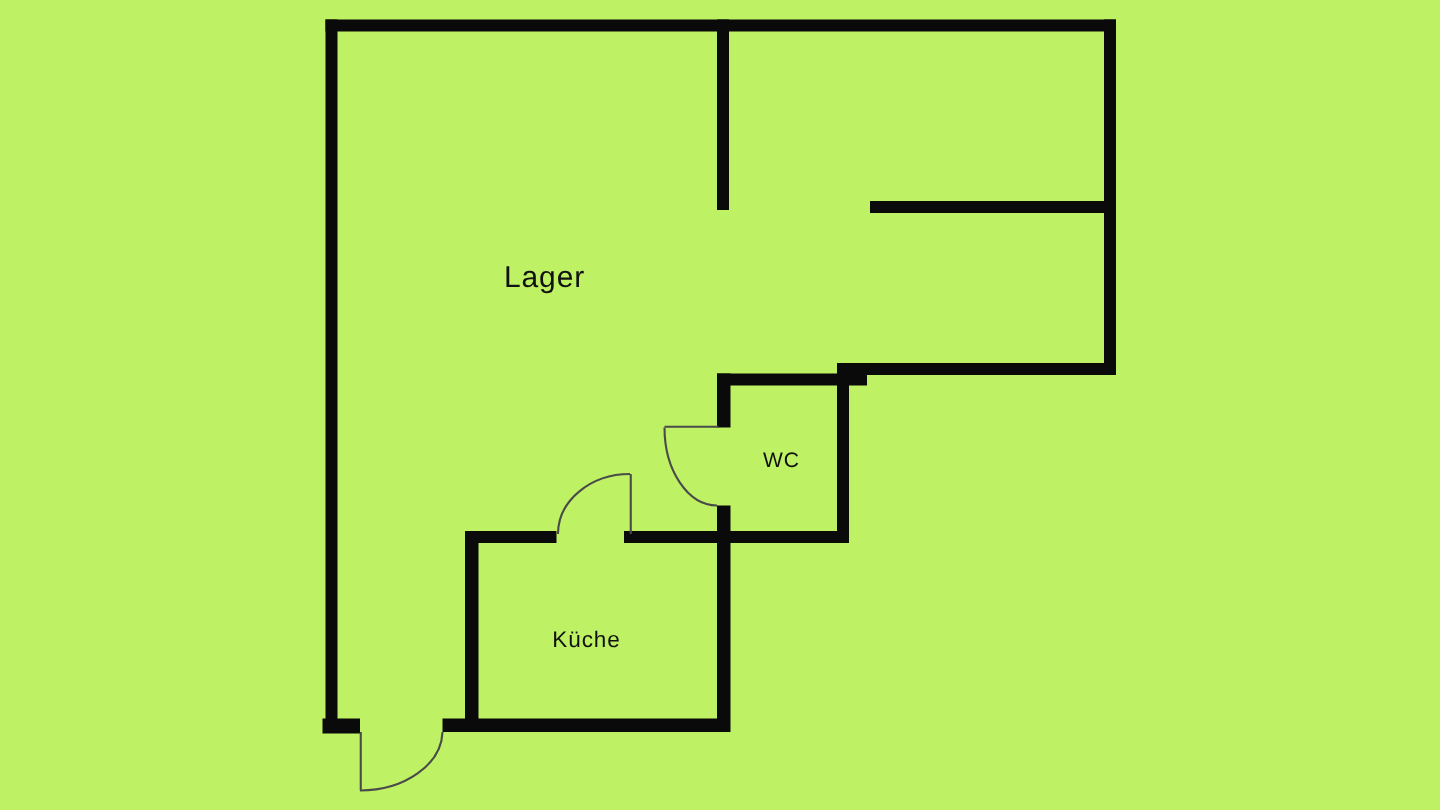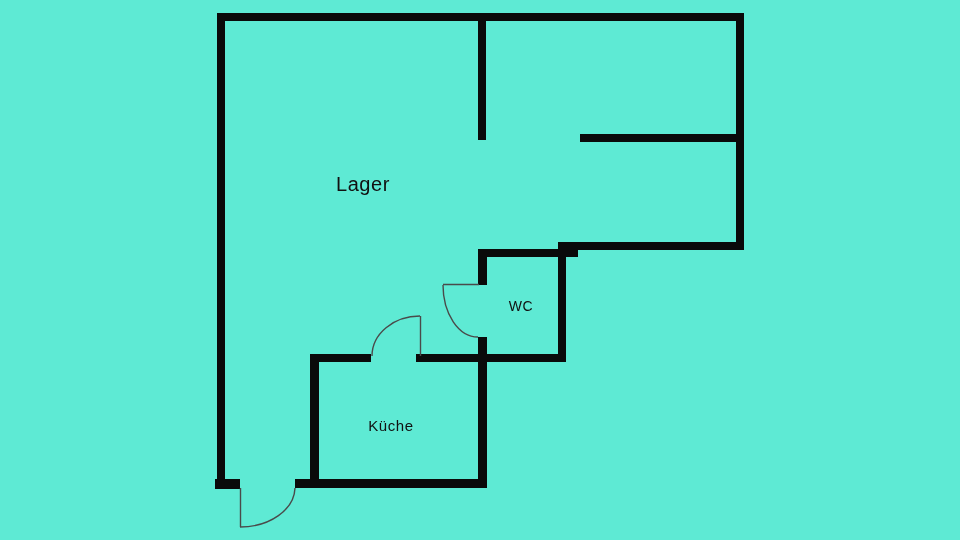--- a/index.html
+++ b/index.html
@@ -8,21 +8,21 @@
     width: 960px;
     height: 540px;
     background: #ffffff;
     overflow: hidden;
     font-family: "Liberation Sans", "DejaVu Sans", sans-serif;
   }
   .plan-stage {
     position: relative;
     width: 960px;
     height: 540px;
-    background: #5eead4;
+    background: #bef264;
   }
   svg { display: block; }
   .wall {
     fill: #0a0a0a;
     stroke: none;
   }
   .door-line {
     fill: none;
     stroke: #4a4a4a;
     stroke-width: 1.4;

